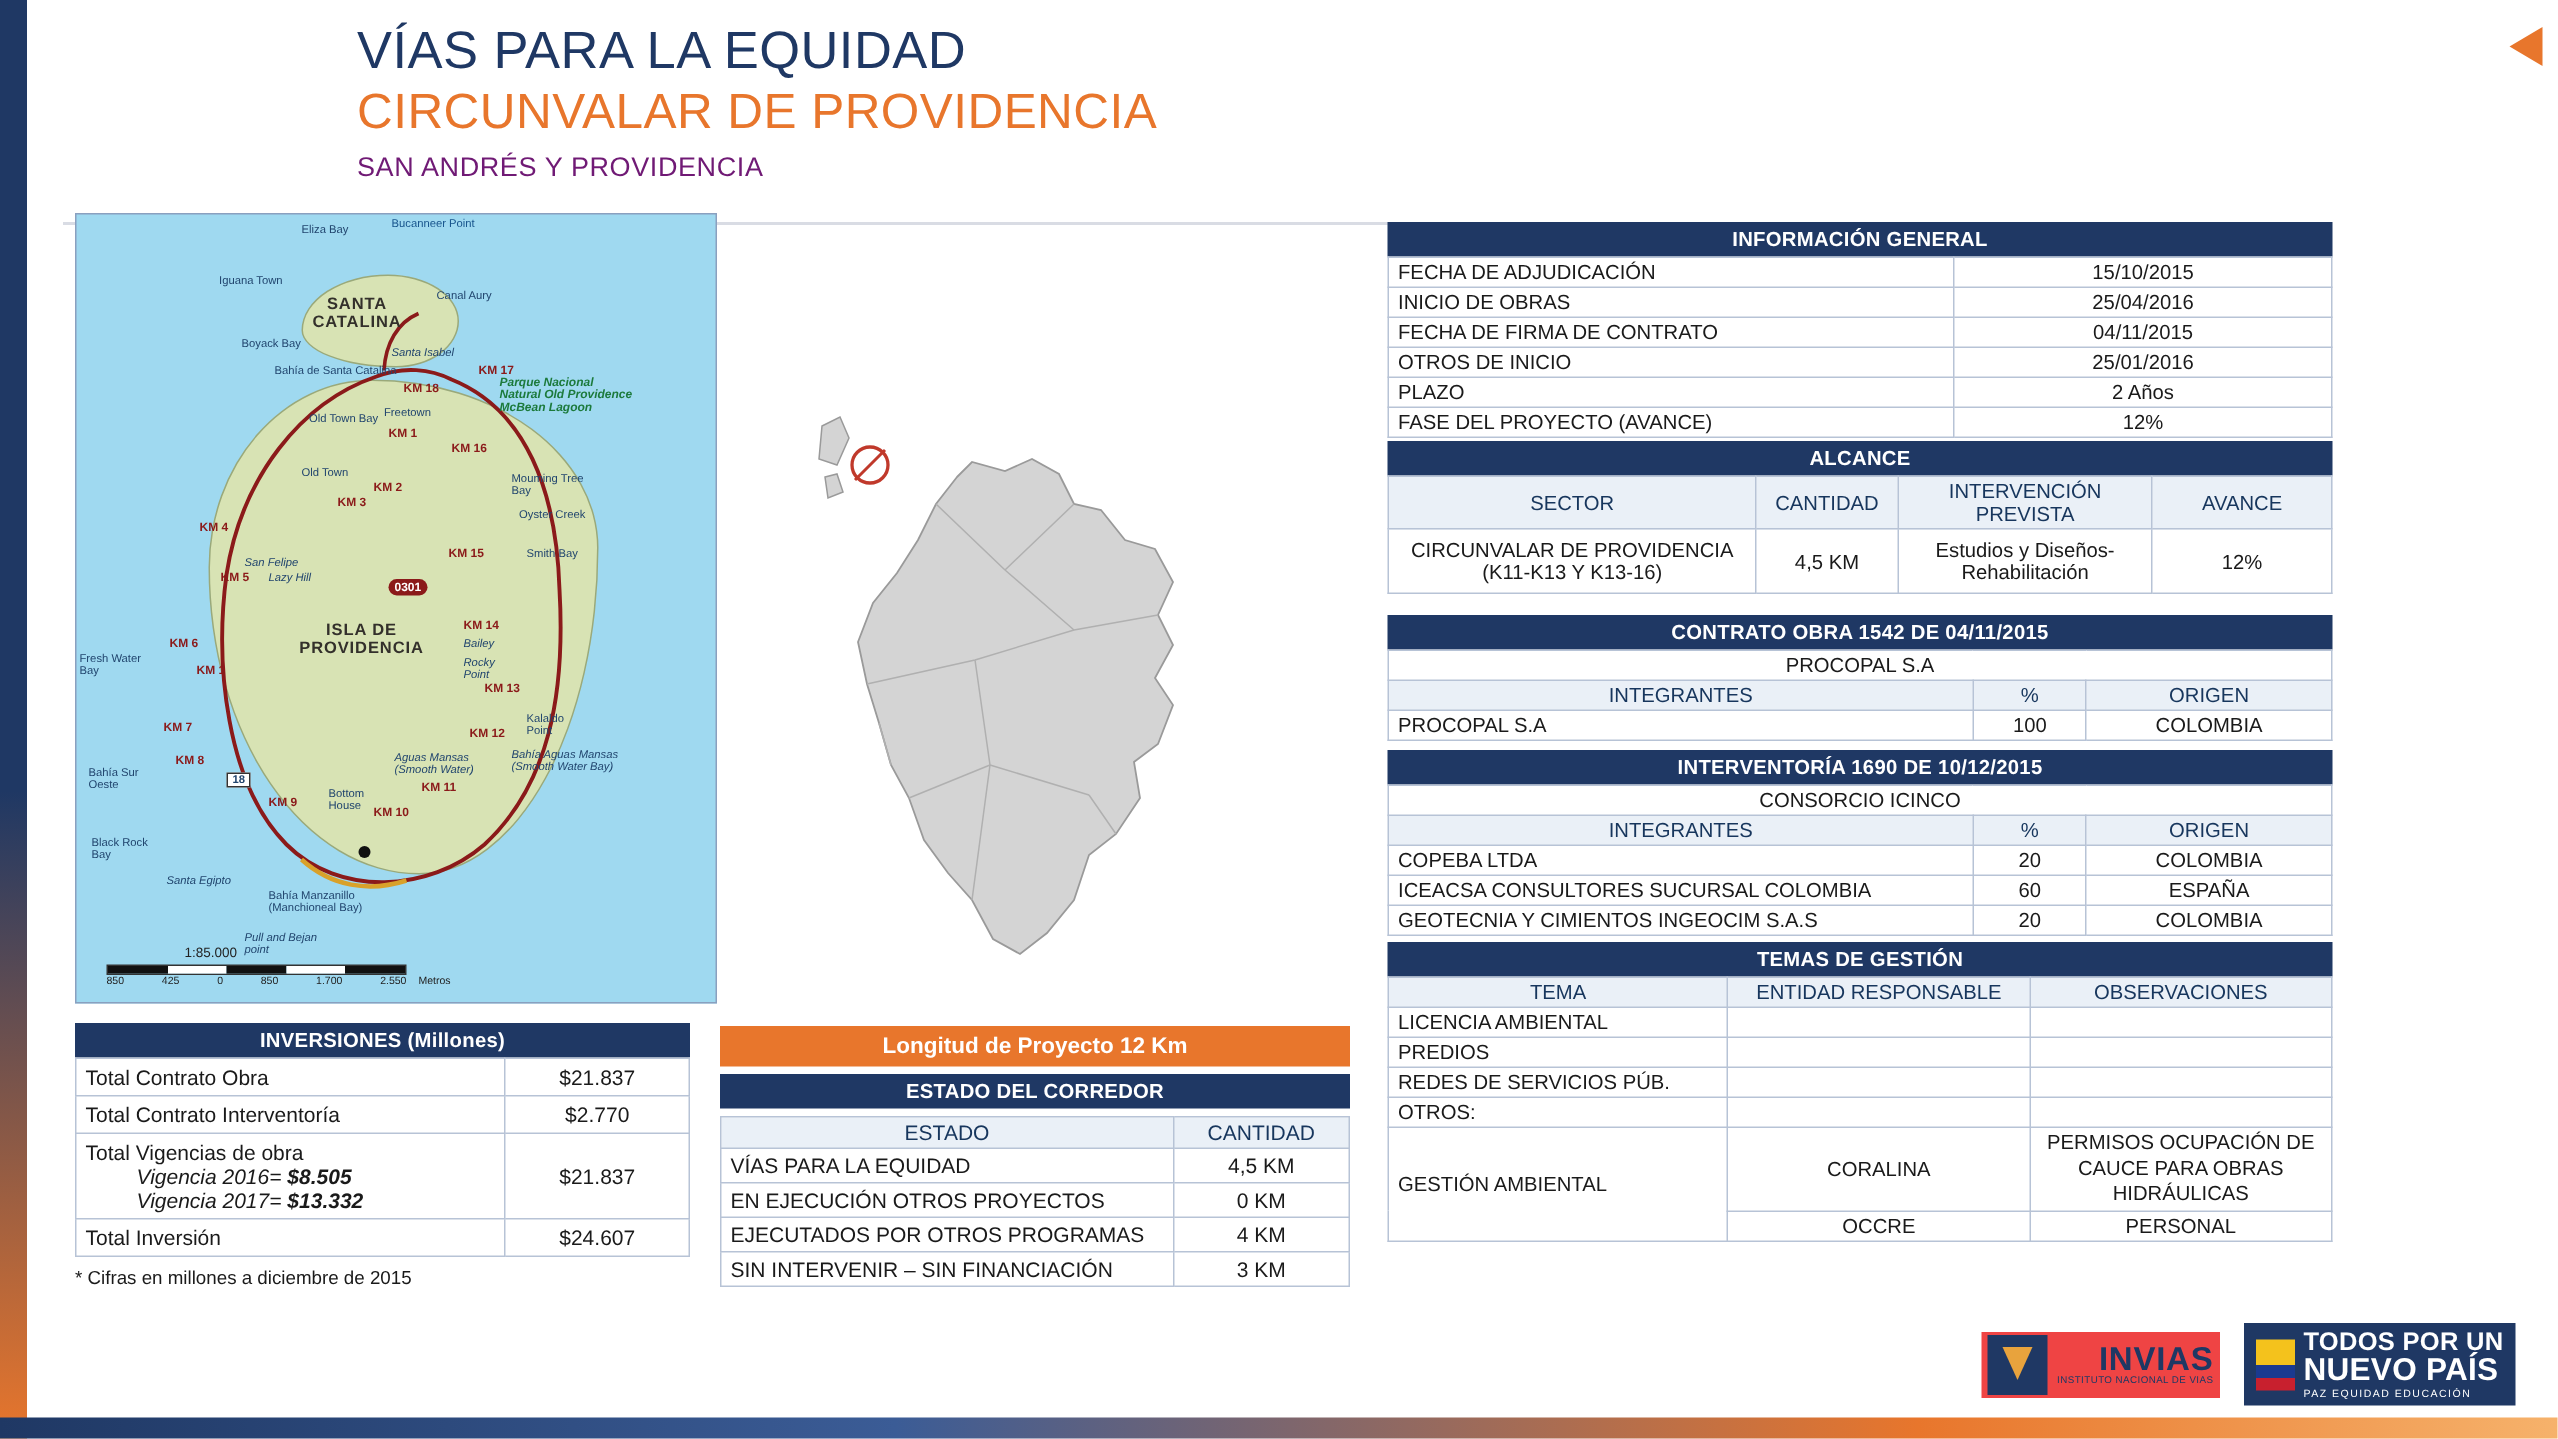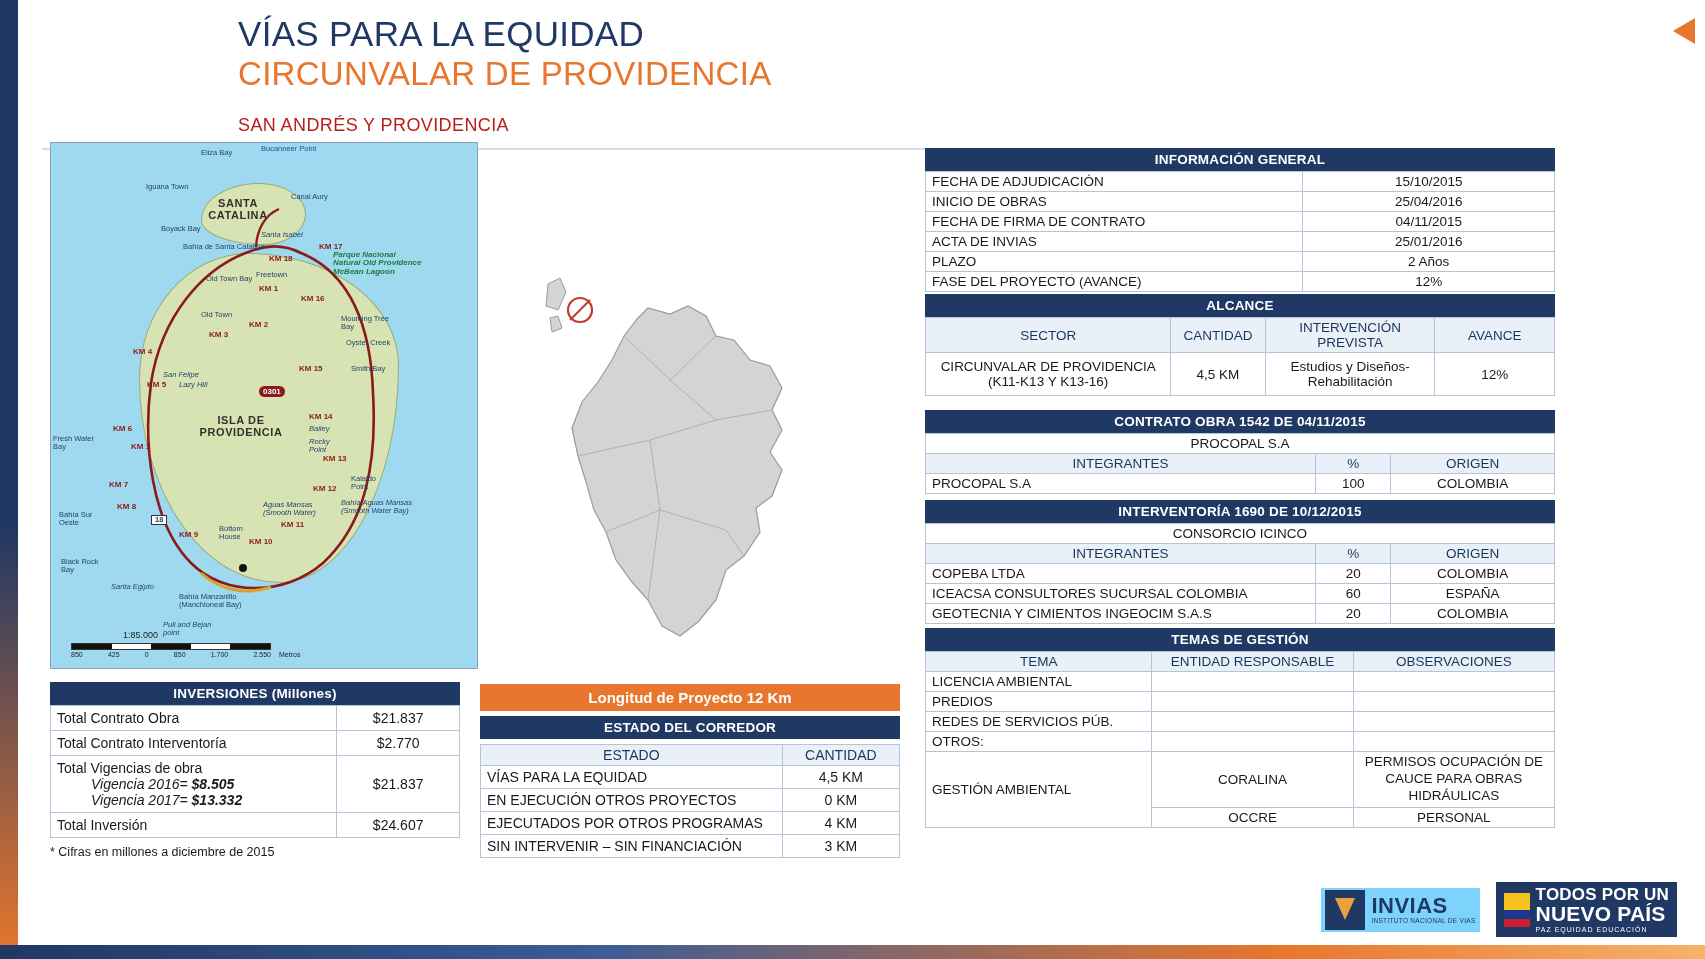--- a/index.html
+++ b/index.html
@@ -22,21 +22,21 @@
   }
   .corner-tri {
     position:absolute; right:10px; top:18px; width:0;height:0;
     border-top:13px solid transparent;border-bottom:13px solid transparent;
     border-right:22px solid #e8762c;
   }
   
   .header { position:absolute; left:238px; top:14px; }
   .h1 { font-size:35px; color:#1f3864; letter-spacing:.3px; font-weight:400; line-height:1.12; }
   .h2 { font-size:33px; color:#e8762c; letter-spacing:.3px; font-weight:400; line-height:1.15; margin-top:2px;}
-  .h3 { font-size:18px; color:#b91c1c; letter-spacing:.4px; margin-top:22px; }
+  .h3 { font-size:18px; color:#701a75; letter-spacing:.4px; margin-top:8px; }
   .rule { position:absolute; left:42px; top:148px; width:1465px; height:2px; background:#d9dce4; }
 
   
   .tbl { border-collapse:collapse; width:100%; font-size:13.5px; color:#1a1a1a; }
   .tbl td, .tbl th { border:1px solid #b7c3d6; padding:2px 6px; font-weight:normal; }
   .bar-title {
     background:#1f3864; color:#fff; text-align:center; font-size:13.5px;
     padding:4px 0; font-weight:bold; letter-spacing:.2px;
   }
   .c { text-align:center; }
@@ -79,21 +79,21 @@
 
   
   .mid { position:absolute; left:480px; top:684px; width:420px; }
   .orange-bar {
     background:#e8762c; color:#fff; text-align:center; font-weight:bold;
     font-size:15px; padding:5px 0;
   }
   
   .logos { position:absolute; right:28px; bottom:22px; display:flex; align-items:center; gap:16px;}
   .invias {
-    display:flex; align-items:center; gap:6px; background:#7dd3fc; padding:2px 4px;
+    display:flex; align-items:center; gap:6px; background:#ef4444; padding:2px 4px;text-align:right;
   }
   .invias .mark { width:40px; height:40px; background:#1f3864; position:relative; }
   .invias .mark:after{
     content:""; position:absolute; left:10px; top:8px; width:0;height:0;
     border-left:10px solid transparent;border-right:10px solid transparent;border-top:22px solid #e8a33d;
   }
   .invias .txt1 { font-size:22px; font-weight:bold; color:#1f3864; letter-spacing:.5px; line-height:1;}
   .invias .txt2 { font-size:6.5px; color:#1f3864; letter-spacing:.3px;}
   .gob { display:flex; align-items:center; gap:6px; background:#1f3864; padding:4px 8px;}
   .gob .flag { width:26px; height:34px; background:linear-gradient(to bottom,#f4c21c 0 50%,#1b3a8f 50% 75%,#c8202e 75% 100%); }
@@ -140,21 +140,21 @@
   <div class="lbl km" style="left:218px;top:112px;">KM 18</div>
   <div class="lbl" style="left:155px;top:132px;">Old Town Bay</div>
   <div class="lbl" style="left:205px;top:128px;">Freetown</div>
   <div class="lbl km" style="left:208px;top:142px;">KM 1</div>
   <div class="lbl" style="left:150px;top:168px;">Old Town</div>
   <div class="lbl km" style="left:250px;top:152px;">KM 16</div>
   <div class="lbl park" style="left:282px;top:108px;width:90px;">Parque Nacional Natural Old Providence McBean Lagoon</div>
   <div class="lbl" style="left:290px;top:172px;width:50px;">Mouming Tree Bay</div>
   <div class="lbl" style="left:295px;top:196px;">Oyster Creek</div>
   <div class="lbl km" style="left:198px;top:178px;">KM 2</div>
-  <div class="lbl km" style="left:158px;top:188px;">KM 3</div>
+  <div class="lbl km" style="left:174px;top:188px;">KM 3</div>
   <div class="lbl km" style="left:82px;top:205px;">KM 4</div>
   <div class="lbl km" style="left:248px;top:222px;">KM 15</div>
   <div class="lbl it" style="left:112px;top:228px;">San Felipe</div>
   <div class="lbl km" style="left:96px;top:238px;">KM 5</div>
   <div class="lbl it" style="left:128px;top:238px;">Lazy Hill</div>
   <div class="lbl" style="left:300px;top:222px;">Smith Bay</div>
   <div class="lbl big" style="left:140px;top:272px;width:100px;text-align:center;">ISLA DE PROVIDENCIA</div>
   <div class="lbl km" style="left:258px;top:270px;">KM 14</div>
   <div class="lbl it" style="left:258px;top:282px;">Bailey</div>
   <div class="lbl it" style="left:258px;top:295px;width:40px;">Rocky Point</div>
@@ -229,21 +229,21 @@
     </tr>
     <tr>
       <td>INICIO DE OBRAS</td>
       <td class="c">25/04/2016</td>
     </tr>
     <tr>
       <td>FECHA DE FIRMA DE CONTRATO</td>
       <td class="c">04/11/2015</td>
     </tr>
     <tr>
-      <td>ACTA DE INVIAS</td>
+      <td>OTROS DE INICIO</td>
       <td class="c">25/01/2016</td>
     </tr>
     <tr>
       <td>PLAZO</td>
       <td class="c">2 Años</td>
     </tr>
     <tr>
       <td>FASE DEL PROYECTO (AVANCE)</td>
       <td class="c">12%</td>
     </tr>

